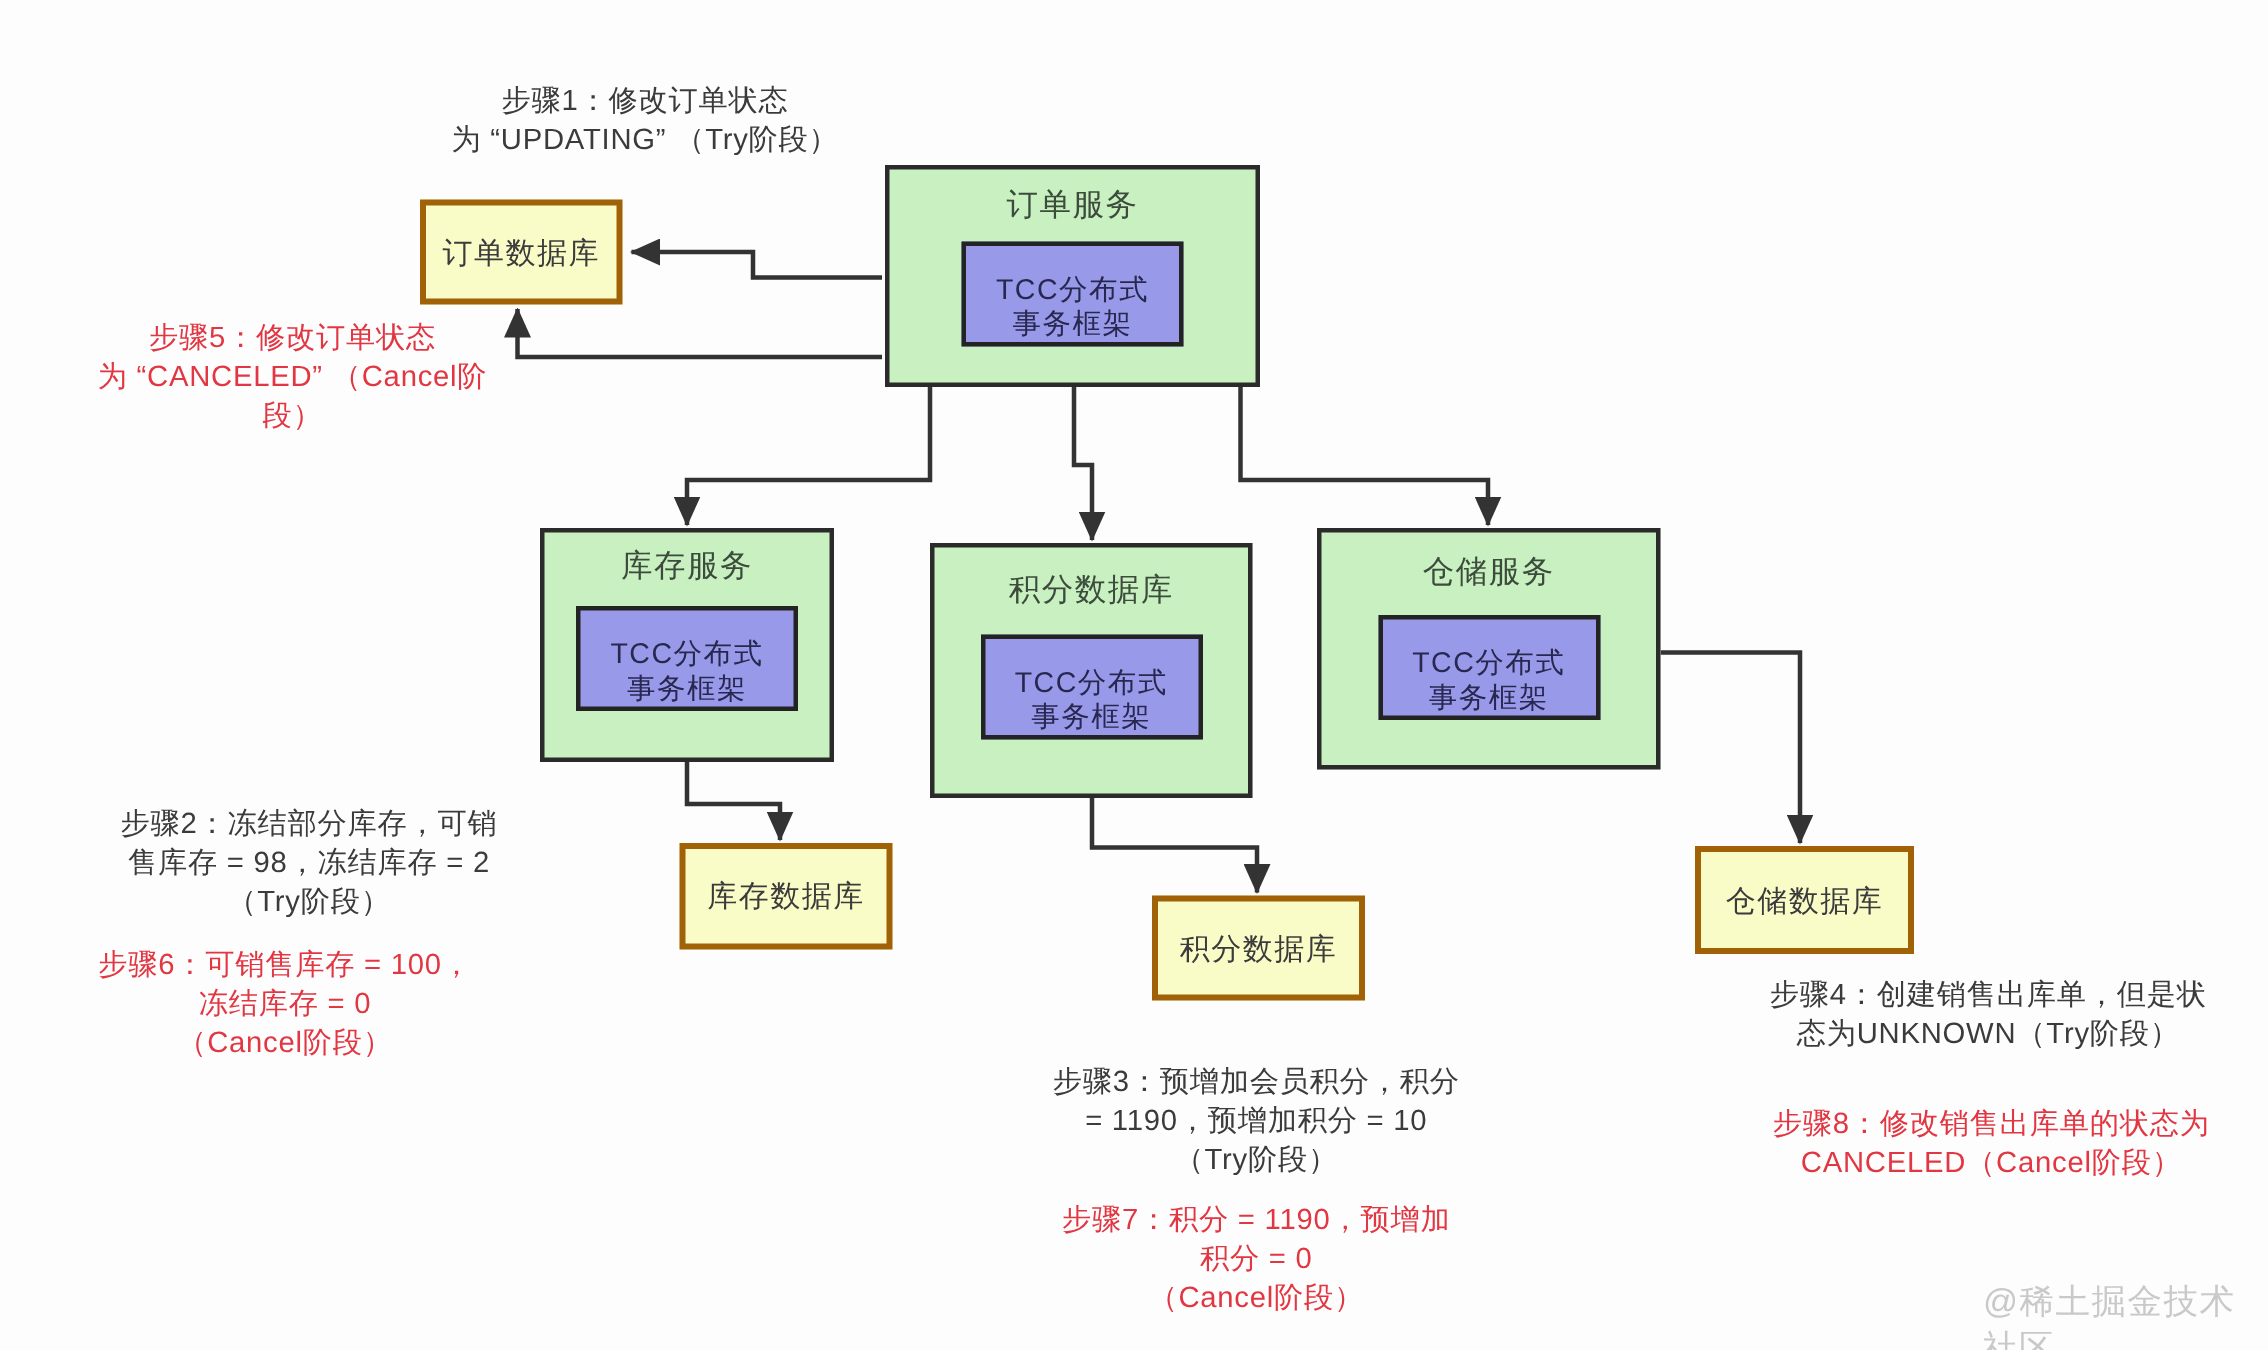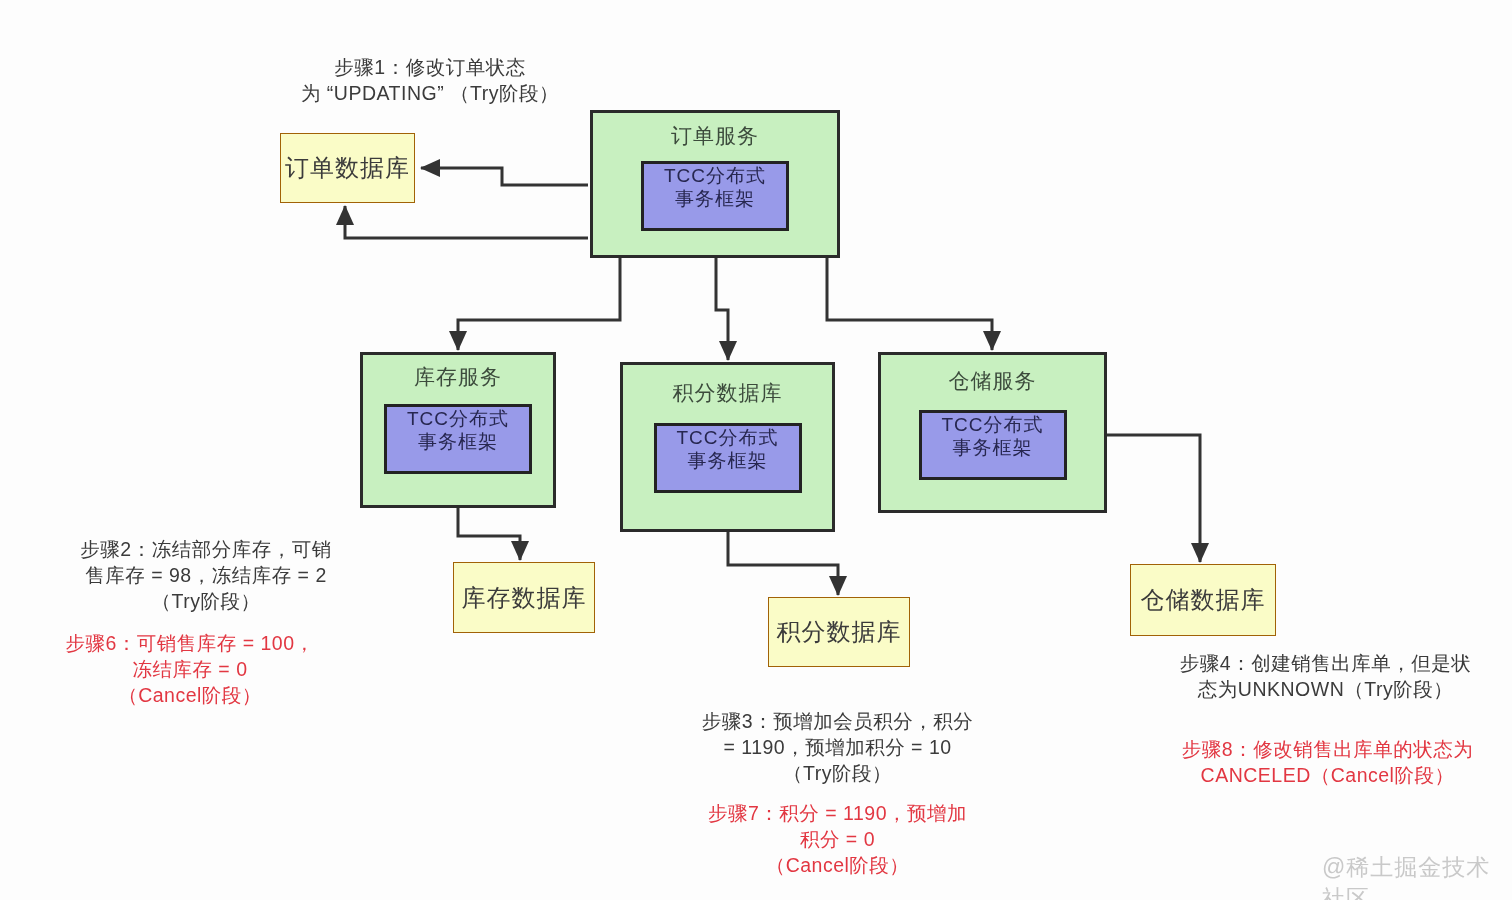--- a/index.html
+++ b/index.html
@@ -13,27 +13,27 @@
   .service{
     background:#c8f0c0;border:3px solid #2b2b2b;
     display:flex;flex-direction:column;align-items:center;
   }
   .service-title{
     font-size:21px;color:#3c4b3c;letter-spacing:1px;font-weight:500;
   }
   .tcc{
     background:#989ae9;border:3px solid #232323;box-sizing:border-box;
     width:148px;height:70px;
-    display:flex;flex-direction:column;justify-content:flex-start;align-items:center;
+    display:flex;flex-direction:column;justify-content:flex-end;align-items:center;
     font-size:19px;color:#272750;letter-spacing:1px;line-height:23px;font-weight:500;
   }
   .db{
-    background:#fafcc7;border:1px solid #a16207;
+    background:#fafcc7;border:4px solid #a16207;
     display:flex;justify-content:center;align-items:center;
-    font-size:24px;color:#3b3b3b;letter-spacing:1px;font-weight:500;
+    font-size:20px;color:#3b3b3b;letter-spacing:1px;font-weight:500;
   }
   .ann{
     position:absolute;text-align:center;font-size:19.5px;line-height:26px;
     letter-spacing:0.5px;font-weight:500;
   }
   .ann.black{color:#3b3b3b;}
   .ann.red{color:#e23742;}
   .watermark{
     position:absolute;left:1322px;top:852px;font-size:23px;color:#c9c9c9;
     letter-spacing:1px;
@@ -108,20 +108,25 @@
 
   <div class="node db" style="left:768px;top:597px;width:142px;height:70px;">
     <span>积分数据库</span>
   </div>
 
   <div class="ann black" style="left:250px;top:54px;width:360px;">
     <div>步骤1：修改订单状态</div>
     <div>为 “UPDATING” （Try阶段）</div>
   </div>
 
+  <div class="ann red" style="left:25px;top:212px;width:340px;">
+    <div>步骤5：修改订单状态</div>
+    <div>为 “CANCELED” （Cancel阶</div>
+    <div>段）</div>
+  </div>
 
   <div class="ann black" style="left:46px;top:536px;width:320px;">
     <div>步骤2：冻结部分库存，可销</div>
     <div>售库存 = 98，冻结库存 = 2</div>
     <div>（Try阶段）</div>
   </div>
 
   <div class="ann red" style="left:30px;top:630px;width:320px;">
     <div>步骤6：可销售库存 = 100，</div>
     <div>冻结库存 = 0</div>

